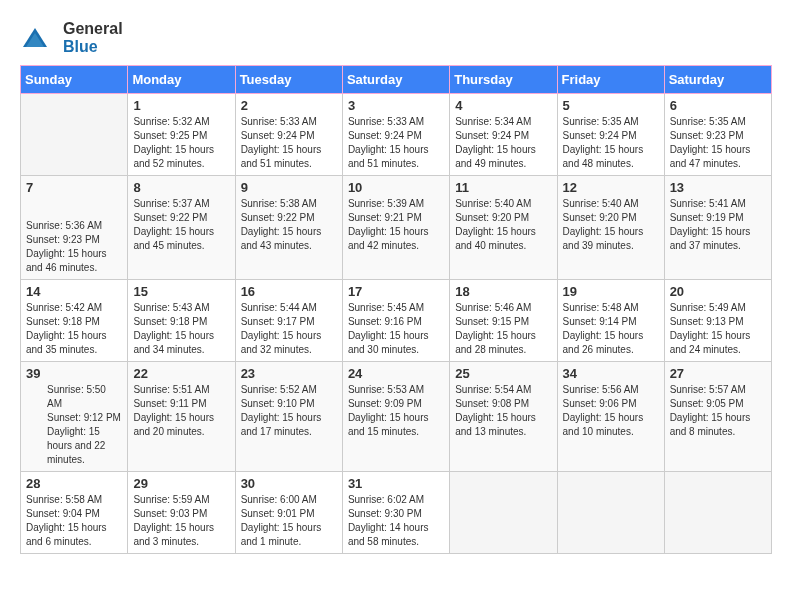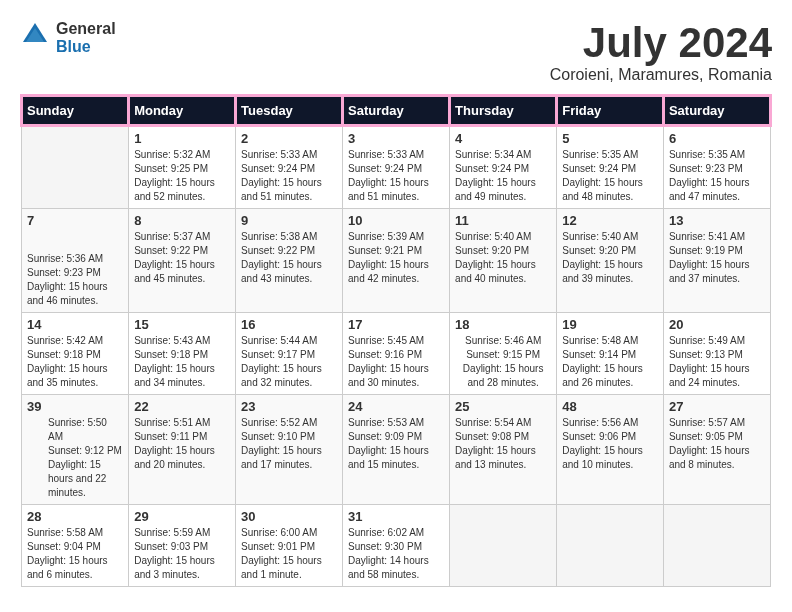--- a/index.html
+++ b/index.html
@@ -11,22 +11,22 @@
       padding: 20px;
     }
     .header {
       display: flex;
       justify-content: space-between;
       align-items: flex-start;
       margin-bottom: 10px;
     }
     .logo {
       display: flex;
-      align-items: flex-start;
-      gap: 6px;
+      align-items: flex-end;
+      gap: 13px;
     }
     .logo-text {
       display: flex;
       flex-direction: column;
       line-height: 1.1;
     }
     .logo-general {
       font-size: 16px;
       font-weight: bold;
       color: #333;
@@ -52,27 +52,27 @@
     .subtitle {
       font-size: 16px;
       color: #333;
     }
     table {
       width: 100%;
       border-collapse: collapse;
       font-size: 11px;
     }
     thead tr th {
-      background: #0f172a;
+      background: #3b82f6;
       color: white;
       padding: 6px 4px;
       text-align: left;
       font-size: 13px;
       font-weight: bold;
-      border: 3px solid #f9a8d4;
+      border: 1px solid #f9a8d4;
     }
     tbody tr td {
       border: 1px solid #ccc;
       vertical-align: top;
       padding: 4px 5px;
       height: 80px;
       width: 108px;
     }
     tbody tr td.empty {
       background: #f5f5f5;
@@ -102,24 +102,20 @@
   <div class="logo">
     <svg class="logo-icon" viewBox="0 0 30 30" xmlns="http://www.w3.org/2000/svg">
       <polygon points="15,3 27,22 3,22" fill="#1a6faf"></polygon>
       <polygon points="15,8 24,22 6,22" fill="#4a9fd4" opacity="0.5"></polygon>
     </svg>
     <div class="logo-text">
       <span class="logo-general">General</span>
       <span class="logo-blue">Blue</span>
     </div>
   </div>
-  <div class="title-area">
-    <div class="month-title">July 2024</div>
-    <div class="subtitle">Coroieni, Maramures, Romania</div>
-  </div>
 </div>
 
 <table>
   <thead>
     <tr>
     <th>Sunday</th>
         <th>Monday</th>
         <th>Tuesday</th>
         <th>Saturday</th>
         <th>Thursday</th>
@@ -231,21 +227,21 @@
 Daylight: 15 hours and 32 minutes.</div>
         </td>
         <td>
           <div class="day-num">17</div>
           <div class="day-info" style="white-space: pre-line;">Sunrise: 5:45 AM
 Sunset: 9:16 PM
 Daylight: 15 hours and 30 minutes.</div>
         </td>
         <td>
           <div class="day-num">18</div>
-          <div class="day-info" style="white-space: pre-line; text-align: center;">Sunrise: 5:46 AM
+          <div class="day-info" style="white-space: pre-line;">Sunrise: 5:46 AM
 Sunset: 9:15 PM
 Daylight: 15 hours and 28 minutes.</div>
         </td>
         <td>
           <div class="day-num">19</div>
           <div class="day-info" style="white-space: pre-line;">Sunrise: 5:48 AM
 Sunset: 9:14 PM
 Daylight: 15 hours and 26 minutes.</div>
         </td>
         <td>
@@ -280,21 +276,21 @@
 Sunset: 9:09 PM
 Daylight: 15 hours and 15 minutes.</div>
         </td>
         <td>
           <div class="day-num">25</div>
           <div class="day-info" style="white-space: pre-line;">Sunrise: 5:54 AM
 Sunset: 9:08 PM
 Daylight: 15 hours and 13 minutes.</div>
         </td>
         <td>
-          <div class="day-num">48</div>
+          <div class="day-num">34</div>
           <div class="day-info" style="white-space: pre-line;">Sunrise: 5:56 AM
 Sunset: 9:06 PM
 Daylight: 15 hours and 10 minutes.</div>
         </td>
         <td>
           <div class="day-num">27</div>
           <div class="day-info" style="white-space: pre-line;">Sunrise: 5:57 AM
 Sunset: 9:05 PM
 Daylight: 15 hours and 8 minutes.</div>
         </td>

